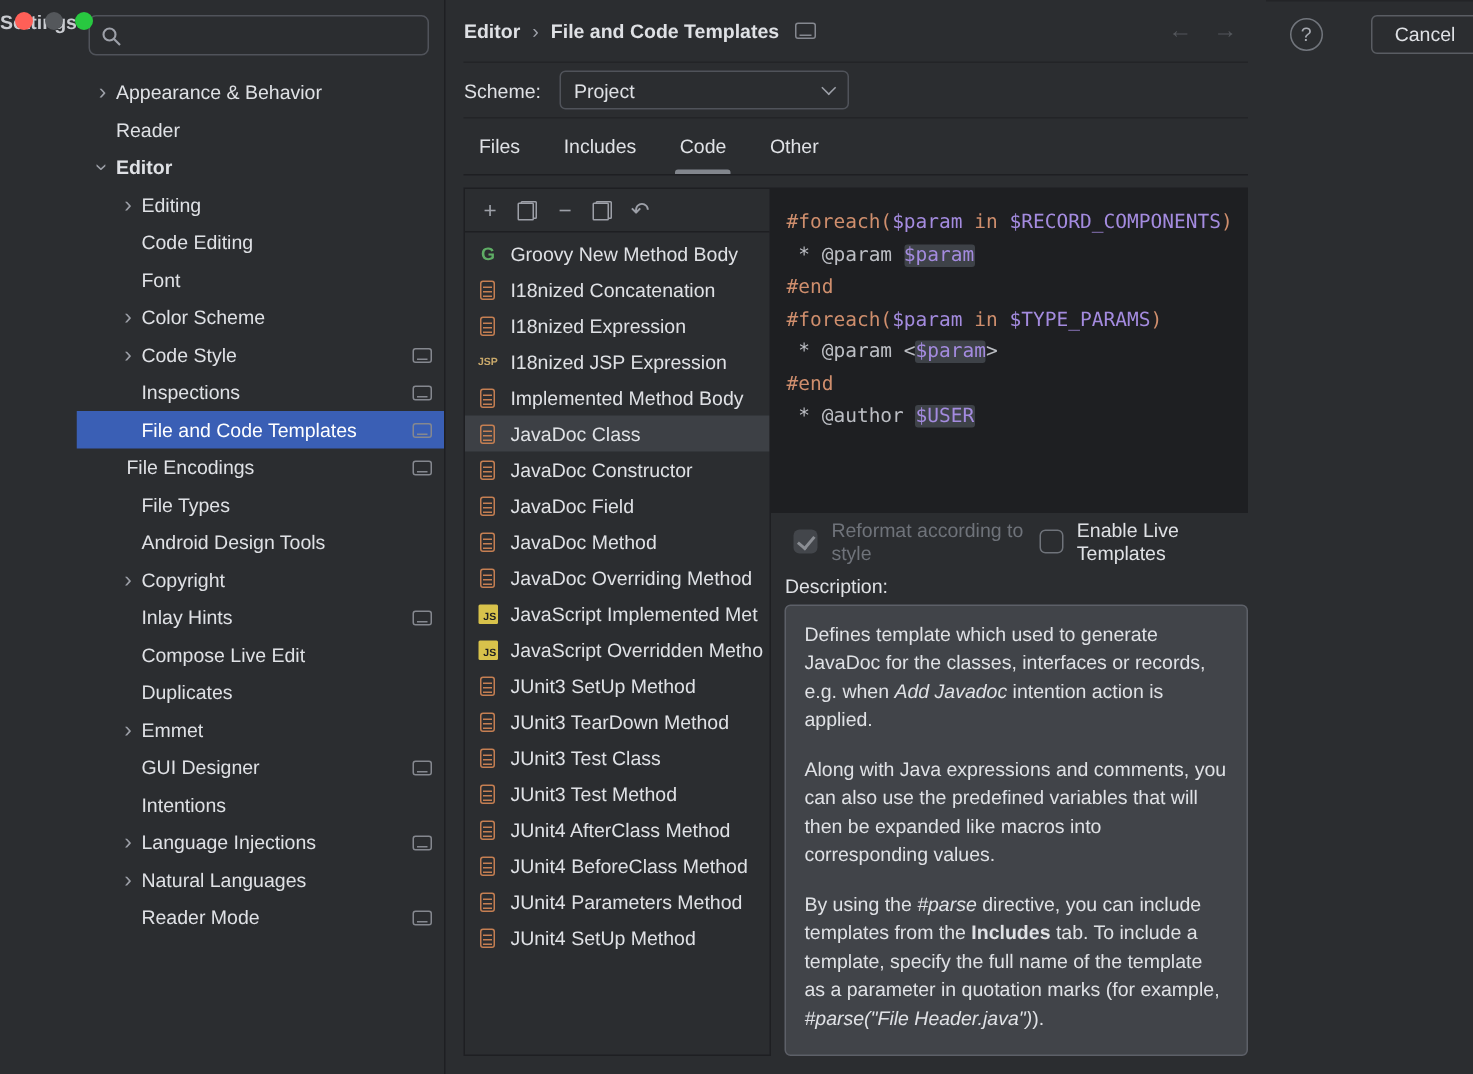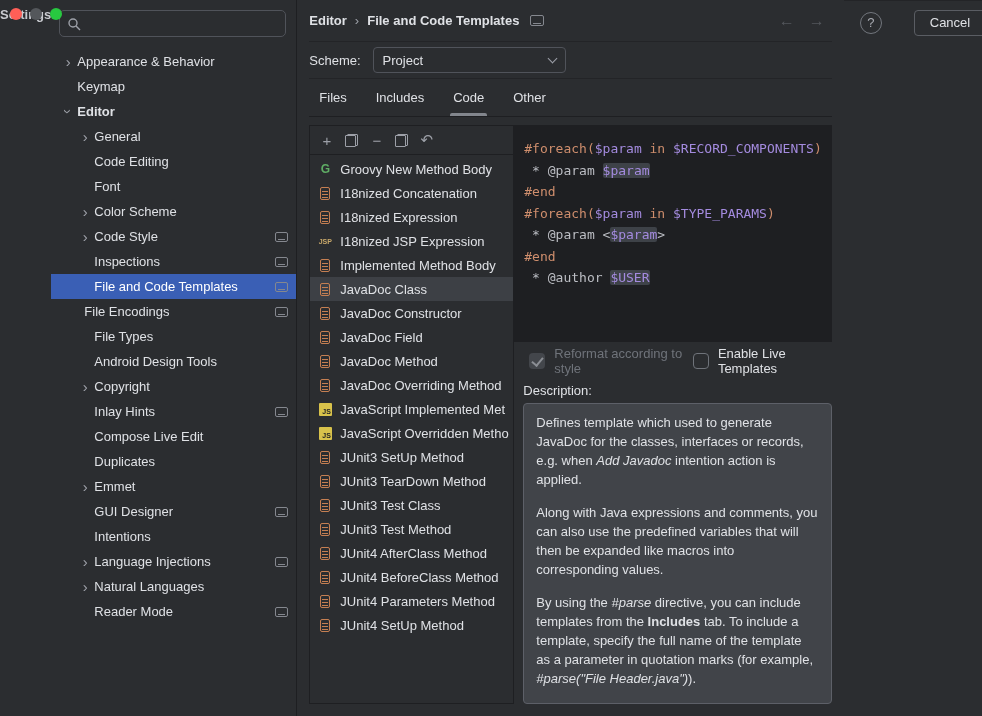--- a/index.html
+++ b/index.html
@@ -141,29 +141,29 @@
         </svg>
         <input class="search-input" placeholder="" style="">
       </div>
       <div class="tree">
           <div class="tree-row" style="padding-left: 8px;">
             <span class="chev">›</span>
             <span class="tree-label">Appearance &amp; Behavior</span>
           </div>
           <div class="tree-row" style="padding-left: 8px;">
             <span class="chev"></span>
-            <span class="tree-label">Keymap</span>
+            <span class="tree-label">Reader</span>
           </div>
           <div class="tree-row bold" style="padding-left: 8px;">
             <span class="chev down">›</span>
             <span class="tree-label">Editor</span>
           </div>
           <div class="tree-row" style="padding-left: 25px;">
             <span class="chev">›</span>
-            <span class="tree-label">General</span>
+            <span class="tree-label">Editing</span>
           </div>
           <div class="tree-row" style="padding-left: 25px;">
             <span class="chev"></span>
             <span class="tree-label">Code Editing</span>
           </div>
           <div class="tree-row" style="padding-left: 25px;">
             <span class="chev"></span>
             <span class="tree-label">Font</span>
           </div>
           <div class="tree-row" style="padding-left: 25px;">

